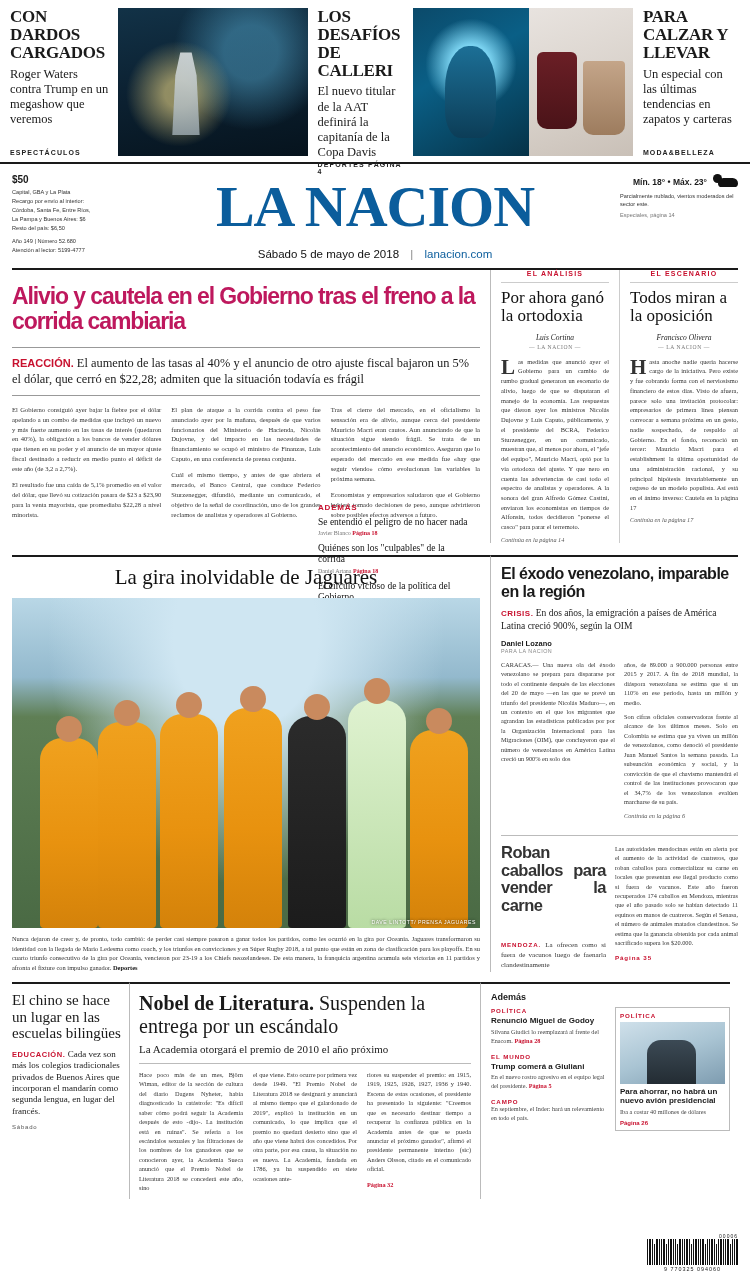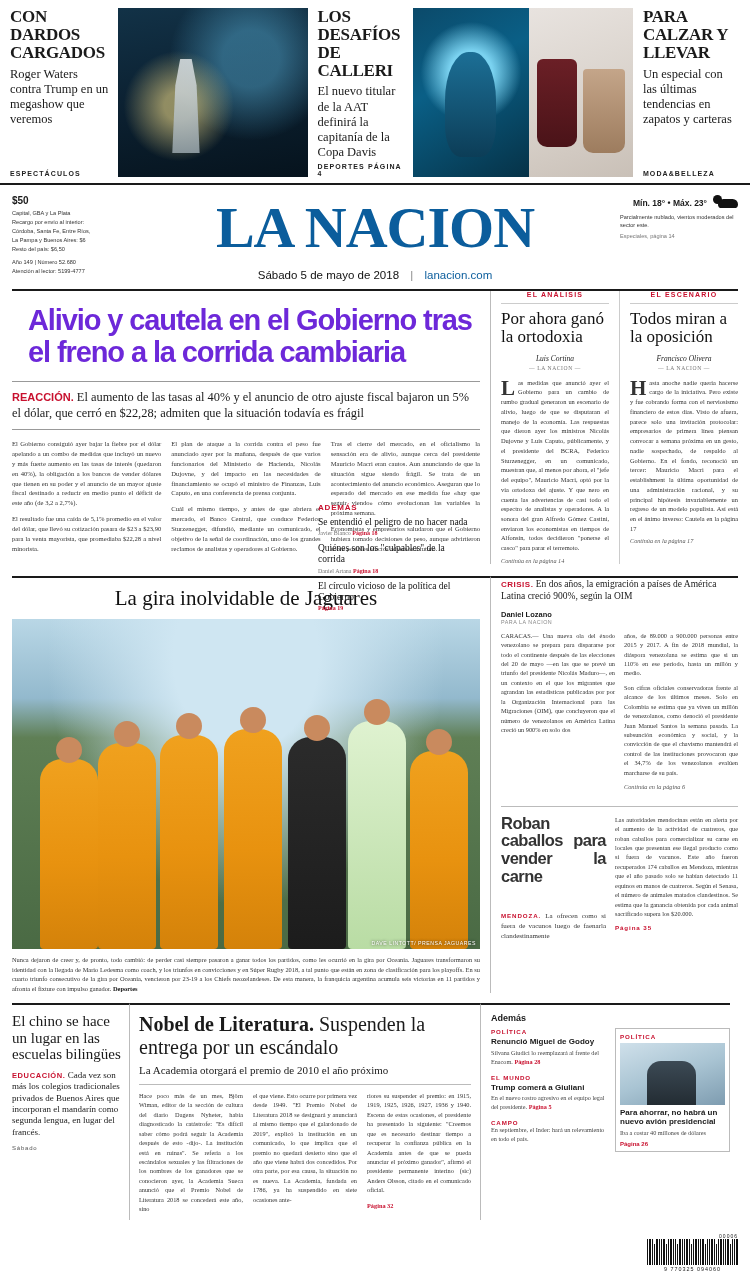--- a/index.html
+++ b/index.html
@@ -8,21 +8,21 @@
     width: 750px; height: 1276px;
     background:#ffffff;
     font-family: "Liberation Serif", serif;
     color:#1a1a1a;
     overflow:hidden;
   }
   .page { width:750px; height:1276px; position:relative; background:#fff; }
 
   
   .promo {
-    display:flex; height:185px; border-bottom:2px solid #1a1a1a;
+    display:flex; height:164px; border-bottom:2px solid #1a1a1a;
     padding: 8px 10px 6px 10px;
   }
   .promo-col { display:flex; flex-direction:column; }
   .promo-txt { padding-right:8px; }
   .promo-head {
     font-family:"Liberation Serif", serif;
     font-weight:bold; font-size:17px; line-height:1.05; letter-spacing:-0.3px;
     text-transform:uppercase; margin:0 0 5px 0;
   }
   .promo-sub { font-size:12.5px; line-height:1.22; }
@@ -96,22 +96,22 @@
 
   .rule-thick { border-top:2px solid #1a1a1a; margin:8px 12px 0 12px; }
 
   
   .main { display:flex; padding:0 12px; }
   .left-col { width:478px; padding-right:10px; }
   .right-col { width:248px; border-left:1px solid #bbb; padding-left:10px; }
 
   .lede {
     font-family:"Liberation Sans", sans-serif;
-    font-weight:bold; font-size:29px; line-height:1.1; letter-spacing:-1.1px;
-    margin:14px 0 12px 16px; color:#6d28d9;
+    font-weight:bold; font-size:23px; line-height:1.1; letter-spacing:-1.1px;
+    margin:14px 0 12px 0; color:#be185d;
   }
   .kicker-red { color:#c8102e; font-weight:bold; font-family:"Liberation Sans", sans-serif; font-size:11px; }
   .sub-deck {
     font-family:"Liberation Serif", serif; font-size:12.4px; line-height:1.34;
     border-top:1px solid #999; border-bottom:1px solid #999; padding:7px 0; margin-bottom:9px;
   }
 
   .cols3 { display:flex; gap:10px; font-size:6.6px; line-height:1.5; text-align:justify; color:#333; }
   .cols3 > div { flex:1; }
   .cols3 p { margin:0 0 6px 0; }
@@ -436,20 +436,21 @@
           <div class="head h7"></div>
         <div class="photo-credit">DAVE LINTOTT/ PRENSA JAGUARES</div>
       </div>
       <div class="jag-caption">
         <span>Nunca dejaron de creer y, de pronto, todo cambió: de perder casi siempre pasaron a ganar todos los partidos, como les ocurrió en la gira por Oceanía. Jaguares transformaron su identidad con la llegada de Mario Ledesma como coach, y los triunfos en convicciones y en Súper Rugby 2018, a tal punto que están en zona de clasificación para los playoffs. En su cuarto triunfo consecutivo de la gira por Oceanía, vencieron por 23-19 a los Chiefs neozelandeses. De esta manera, la franquicia argentina acumula seis victorias en 11 partidos y afronta el fixture con impulso ganador.</span>
         <b>Deportes</b>
       </div>
     </div>
 
     <div class="sec2-right">
+      <div class="exo-title">El éxodo venezolano, imparable en la región</div>
       <div class="exo-deck">
         <span class="kick">CRISIS.</span>
         <span>En dos años, la emigración a países de América Latina creció 900%, según la OIM</span>
       </div>
       <div class="byline">
         <span>Daniel Lozano</span>
         <small>PARA LA NACION</small>
       </div>
       <div class="twocol">
         <div>

